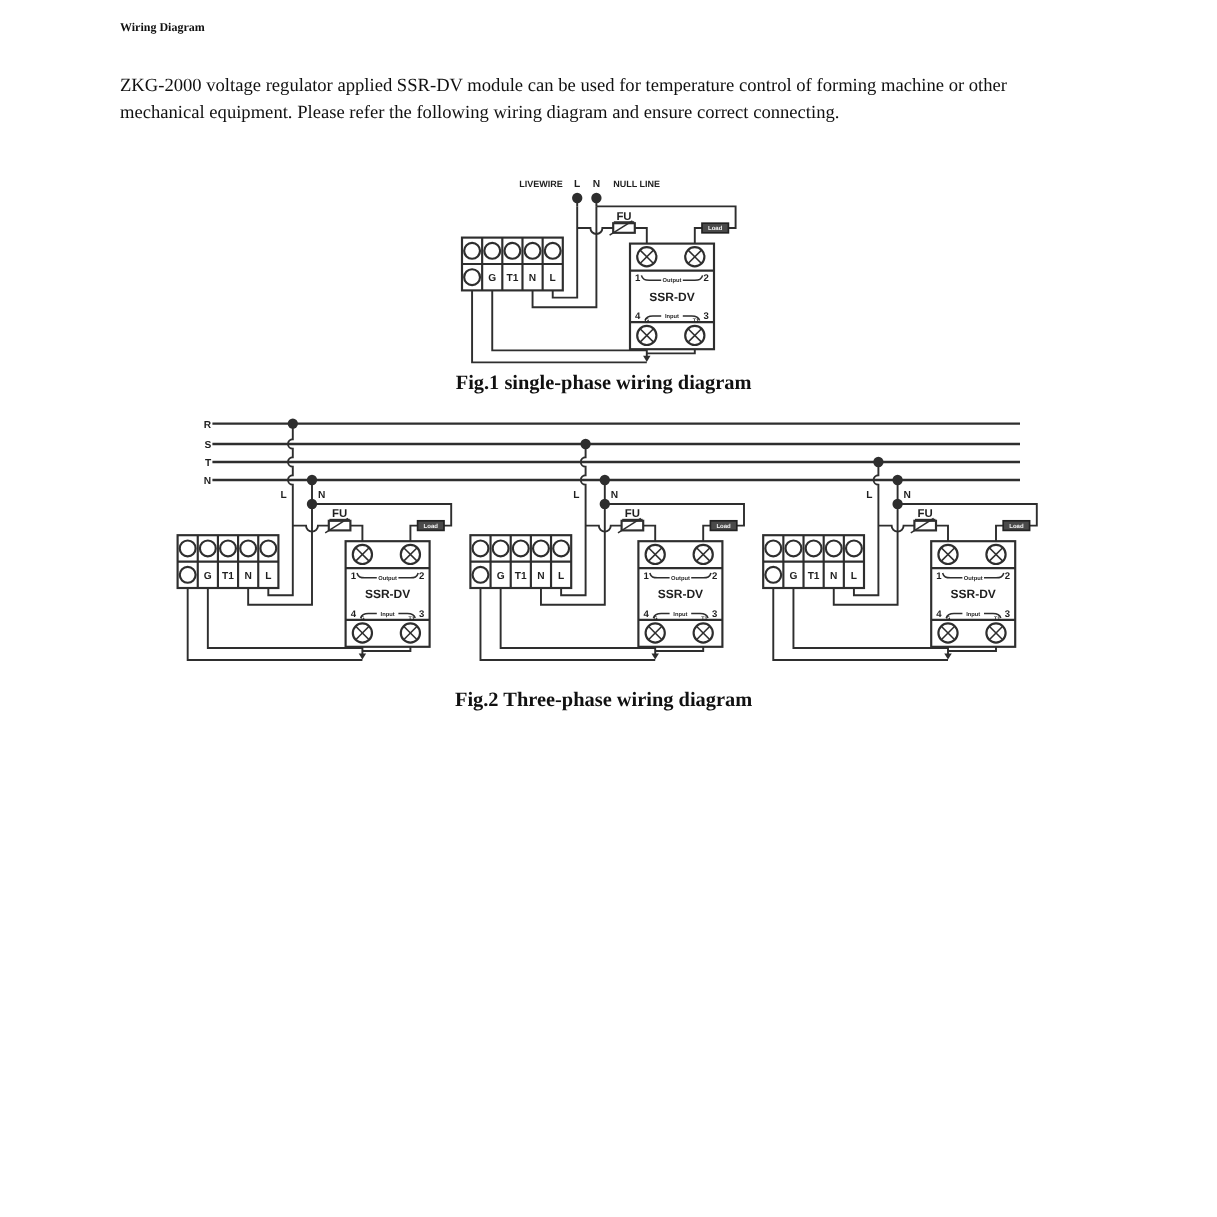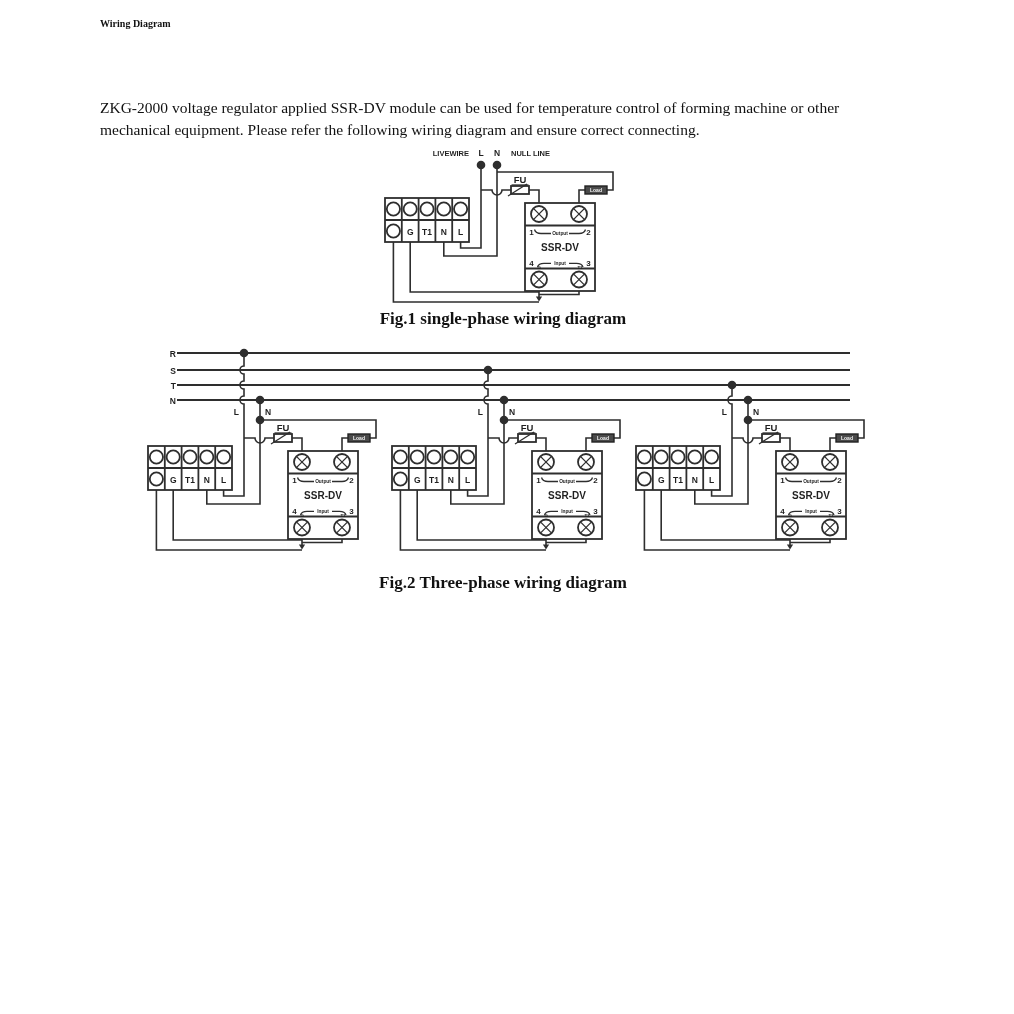--- a/index.html
+++ b/index.html
@@ -1,19 +1,19 @@
 <!DOCTYPE html>
 <html><head>
 <meta charset="utf-8">
 <style>
   html,body{margin:0;padding:0;background:#ffffff;}
   #page{position:relative;width:1014px;height:1014px;background:#ffffff;overflow:hidden;
         font-family:"Liberation Serif", serif;color:#111;}
   #doc-title{position:absolute;left:100px;top:18px;font-size:10px;font-weight:bold;}
-  #doc-paragraph{position:absolute;left:100px;top:61px;width:795px;font-size:15.5px;line-height:21.5px;margin-top:36px;}
+  #doc-paragraph{position:absolute;left:100px;top:61px;width:795px;font-size:15.5px;line-height:21.5px;}
   svg{position:absolute;left:0;top:0;}
   svg text{font-family:"Liberation Sans", sans-serif;fill:#1f1f1f;}
   .wire{fill:none;stroke:#2e2e2e;stroke-width:1.6;}
   .bus{stroke:#2e2e2e;stroke-width:2;}
   .comp{fill:#ffffff;stroke:#2e2e2e;stroke-width:1.8;}
   .thin{fill:none;stroke:#2e2e2e;stroke-width:1.3;}
   .dot{fill:#2e2e2e;}
   .lbl-sm{font-size:7.5px;font-weight:bold;}
   .lbl-md{font-size:8.5px;font-weight:bold;}
   .lbl-pin{font-size:8px;font-weight:bold;}

